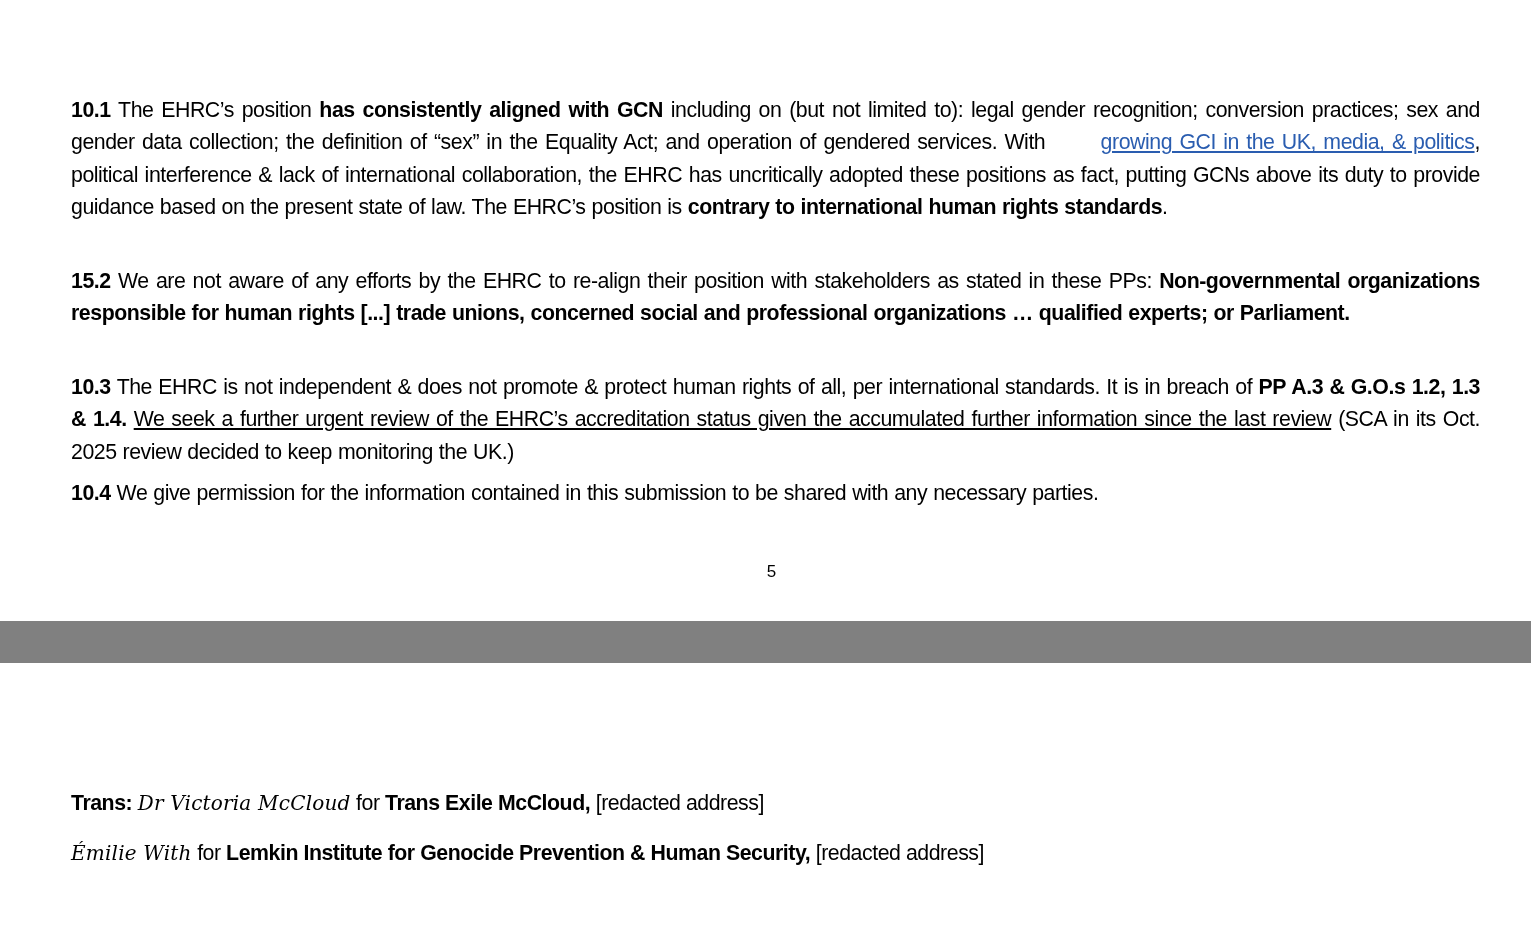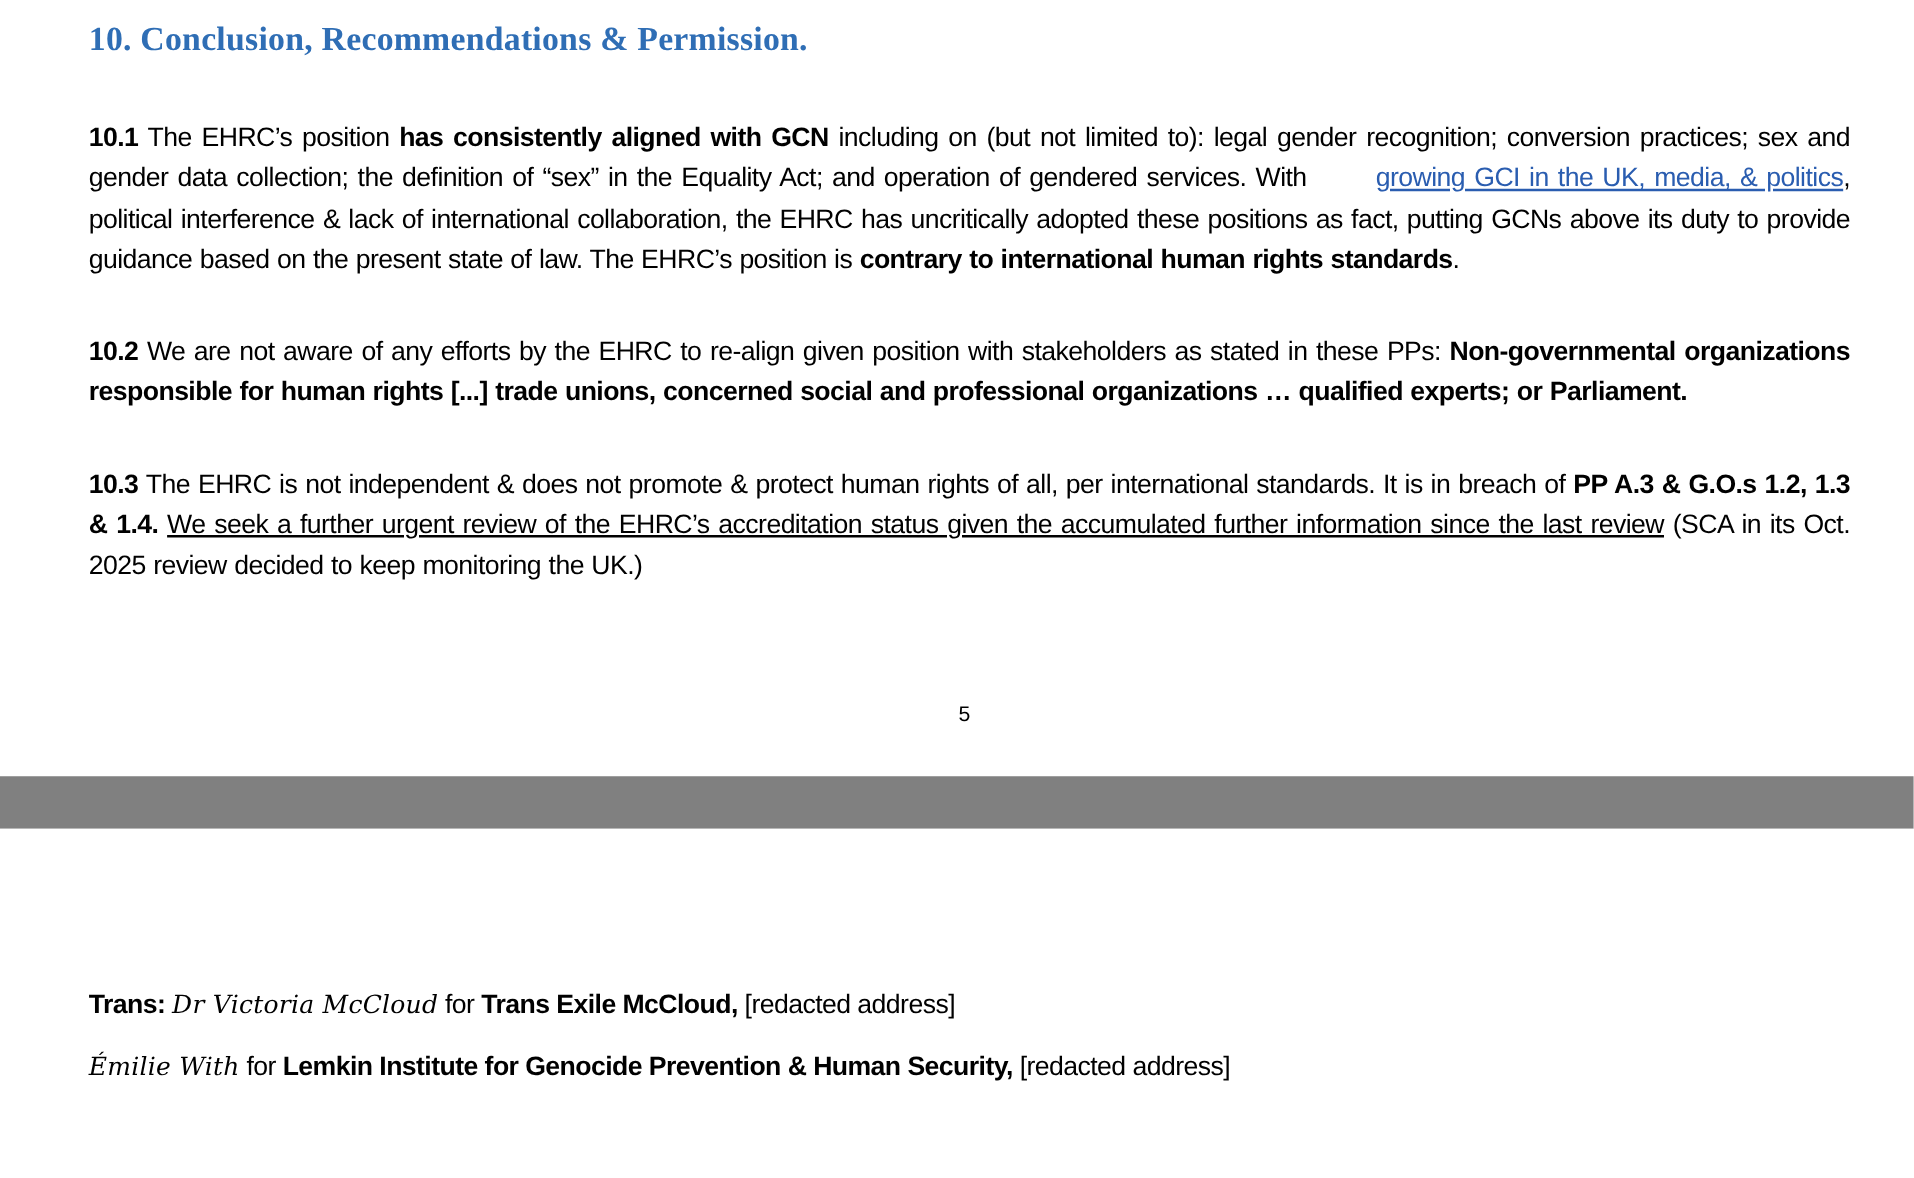--- a/index.html
+++ b/index.html
@@ -97,28 +97,28 @@
       font-style: italic;
       font-size: 20px;
       letter-spacing: 0.2px;
       font-weight: normal;
     }
   </style>
 </head>
 <body>
 
 <div class="page-top">
-  <h2 class="heading">10. Conclusion, Recommendations &amp; Permission.</h2>
 
   <p class="body-text p1"><span class="b">10.1</span><span> The EHRC’s position </span><span class="b">has consistently aligned with GCN</span><span> including on (but not limited to): legal gender recognition; conversion practices; sex and gender data collection; the definition of “sex” in the Equality Act; and operation of gendered services. With </span><a class="link">growing GCI in the UK, media, &amp; politics</a><span>, political interference &amp; lack of international collaboration, the EHRC has uncritically adopted these positions as fact, putting GCNs above its duty to provide guidance based on the present state of law. The EHRC’s position is </span><span class="b">contrary to international human rights standards</span><span>.</span></p>
 
-  <p class="body-text p2"><span class="b">10.2</span><span> We are not aware of any efforts by the EHRC to re-align given position with stakeholders as stated in these PPs: </span><span class="b">Non-governmental organizations responsible for human rights [...] trade unions, concerned social and professional organizations … qualified experts; or Parliament.</span></p>
+  <p class="body-text p2"><span class="b">15.2</span><span> We are not aware of any efforts by the EHRC to re-align their position with stakeholders as stated in these PPs: </span><span class="b">Non-governmental organizations responsible for human rights [...] trade unions, concerned social and professional organizations … qualified experts; or Parliament.</span></p>
 
   <p class="body-text p3"><span class="b">10.3</span><span> The EHRC is not independent &amp; does not promote &amp; protect human rights of all, per international standards. It is in breach of </span><span class="b">PP A.3 &amp; G.O.s 1.2, 1.3 &amp; 1.4.</span><span> </span><span class="ul">We seek a further urgent review of the EHRC’s accreditation status given the accumulated further information since the last review</span><span> (SCA in its Oct. 2025 review decided to keep monitoring the UK.)</span></p>
 
+  <p class="body-text p4"><span class="b">10.4</span><span> We give permission for the information contained in this submission to be shared with any necessary parties.</span></p>
 
   <div class="page-number">5</div>
 </div>
 
 <div class="page-gap"></div>
 
 <div class="page-bottom"></div>
 
 <div class="sig-line sig1"><span class="b">Trans:</span> <span class="script">Dr Victoria McCloud</span><span> for </span><span class="b">Trans Exile McCloud,</span><span> [redacted address]</span></div>
 

